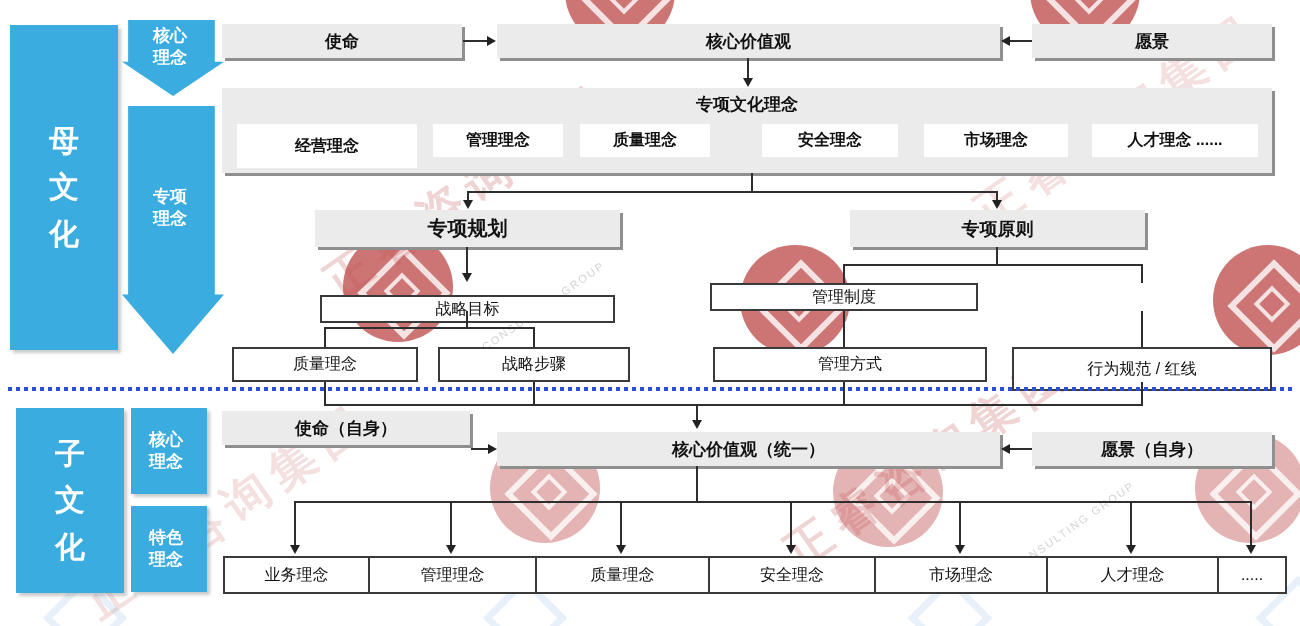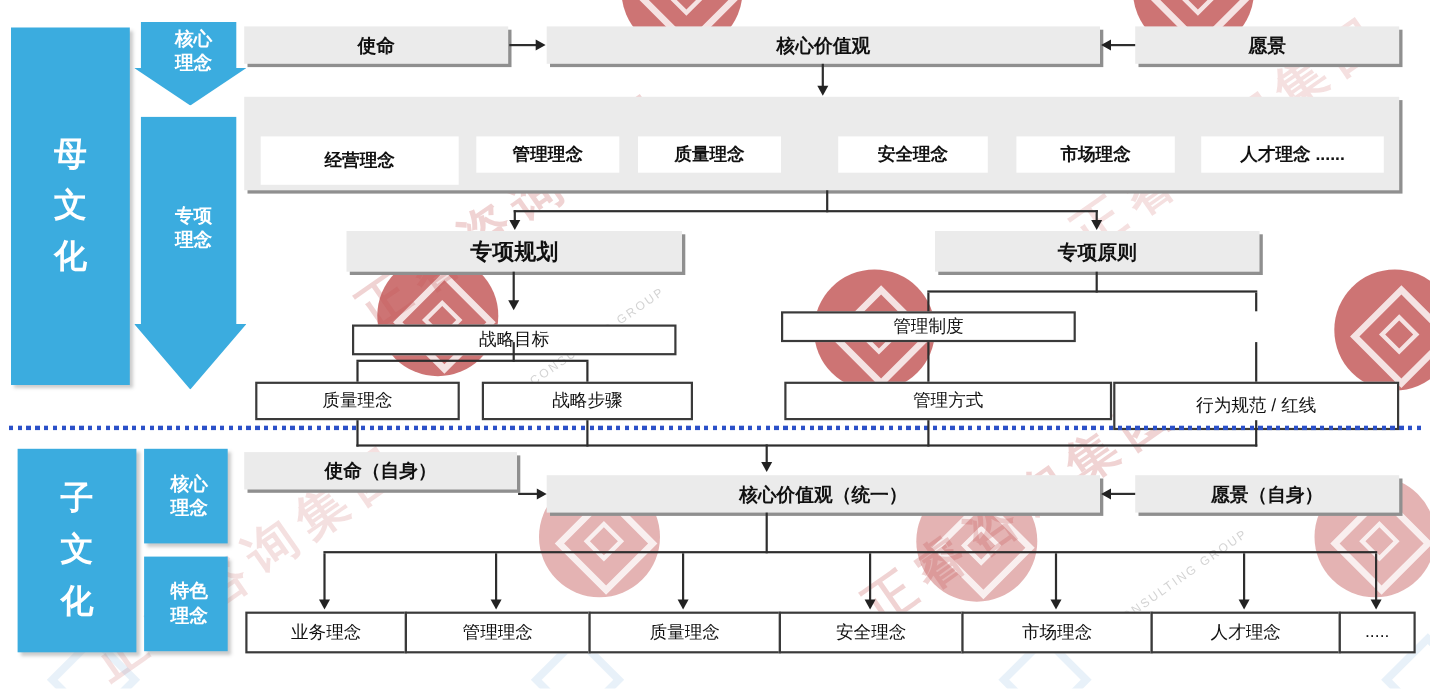--- a/index.html
+++ b/index.html
@@ -26,21 +26,21 @@
   
   .gray-box{position:absolute;background:#EBEBEB;box-shadow:3px 3px 0 #8F8F8F;
     display:flex;align-items:center;justify-content:center;font-weight:bold;font-size:17px;}
   .white-box{position:absolute;background:#ffffff;display:flex;align-items:center;
     justify-content:center;font-size:16px;}
   .border-box{position:absolute;background:#ffffff;border:2px solid #3a3a3a;box-sizing:border-box;
     display:flex;align-items:center;justify-content:center;font-size:16px;}
   .blue{position:absolute;background:#3BACDF;color:#fff;font-weight:bold;
     display:flex;align-items:center;justify-content:center;box-shadow:3px 3px 3px rgba(140,140,140,.45);}
   .vtxt{width:34px;font-size:30px;line-height:1.55;text-align:center;}
-  .wrap2{width:40px;font-size:17px;line-height:1.3;text-align:right;}
+  .wrap2{width:40px;font-size:17px;line-height:1.3;text-align:left;}
   .arrow-shape{position:absolute;background:#3BACDF;color:#fff;font-weight:bold;
     filter:drop-shadow(3px 3px 2px rgba(140,140,140,.45));}
   .hline,.vline{position:absolute;background:#2e2e2e;}
   .arr-d{position:absolute;width:0;height:0;border-left:5px solid transparent;
     border-right:5px solid transparent;border-top:9px solid #222;}
   .arr-r{position:absolute;width:0;height:0;border-top:5px solid transparent;
     border-bottom:5px solid transparent;border-left:9px solid #222;}
   .arr-l{position:absolute;width:0;height:0;border-top:5px solid transparent;
     border-bottom:5px solid transparent;border-right:9px solid #222;}
   .dotted{position:absolute;left:8px;top:387px;width:1284px;height:4px;
@@ -114,20 +114,21 @@
     <span>使命</span>
   </div>
   <div class="gray-box" style="left:497px;top:24px;width:503px;height:34px;">
     <span>核心价值观</span>
   </div>
   <div class="gray-box" style="left:1032px;top:24px;width:240px;height:34px;">
     <span>愿景</span>
   </div>
 
   <div class="gray-box" style="left:222px;top:88px;width:1050px;height:85px;display:block;">
+    <div style="position:absolute;left:0;top:5px;width:100%;text-align:center;font-weight:bold;font-size:17px;">专项文化理念</div>
     <div class="white-box" style="left:15px;top:36px;width:180px;height:44px;">经营理念</div>
     <div class="white-box" style="left:211px;top:36px;width:130px;height:33px;">管理理念</div>
     <div class="white-box" style="left:358px;top:36px;width:130px;height:33px;">质量理念</div>
     <div class="white-box" style="left:540px;top:36px;width:136px;height:33px;">安全理念</div>
     <div class="white-box" style="left:702px;top:36px;width:144px;height:33px;">市场理念</div>
     <div class="white-box" style="left:870px;top:36px;width:166px;height:33px;">人才理念 ......</div>
   </div>
 
   <div class="gray-box" style="left:315px;top:210px;width:305px;height:37px;font-size:20px;">
     <span>专项规划</span>
@@ -142,21 +143,21 @@
   <div class="border-box" style="left:232px;top:347px;width:186px;height:35px;">
     <span>质量理念</span>
   </div>
   <div class="border-box" style="left:438px;top:347px;width:192px;height:35px;">
     <span>战略步骤</span>
   </div>
 
   <div class="border-box" style="left:710px;top:283px;width:268px;height:28px;">
     <span>管理制度</span>
   </div>
-  <div class="border-box" style="left:713px;top:347px;width:298px;height:35px;">
+  <div class="border-box" style="left:713px;top:347px;width:274px;height:35px;">
     <span>管理方式</span>
   </div>
   <div class="border-box" style="left:1012px;top:347px;width:260px;height:44px;">
     <span>行为规范 / 红线</span>
   </div>
 
   <div class="dotted"></div>
 
   <div class="blue" style="left:16px;top:408px;width:108px;height:185px;">
     <span class="vtxt">子文化</span>

